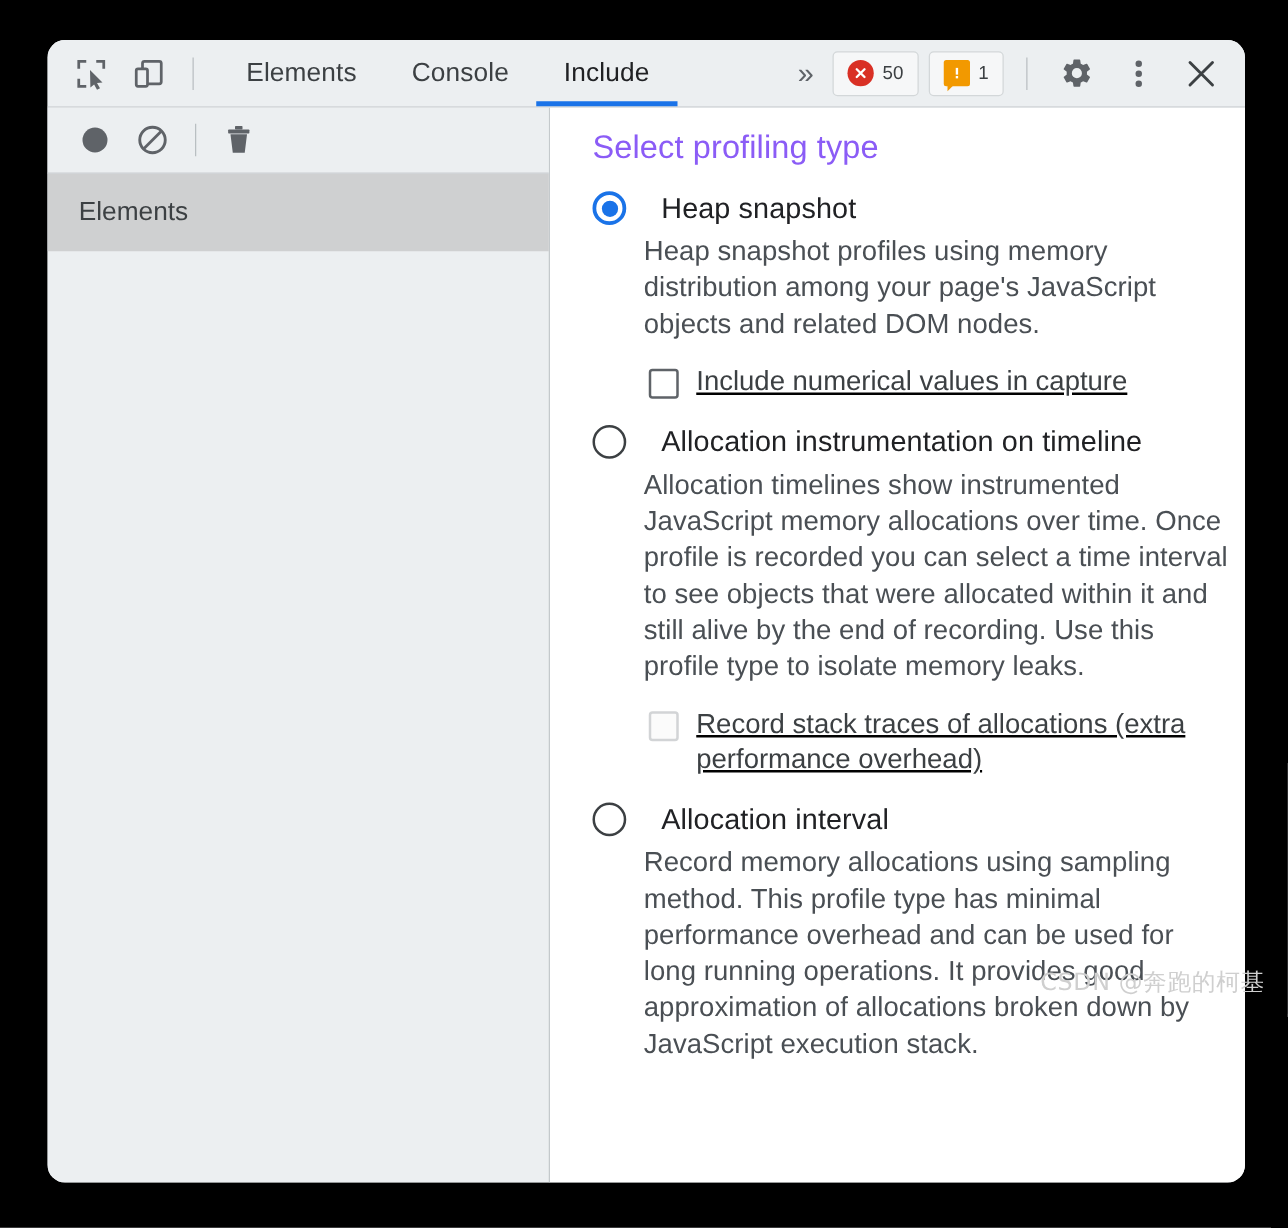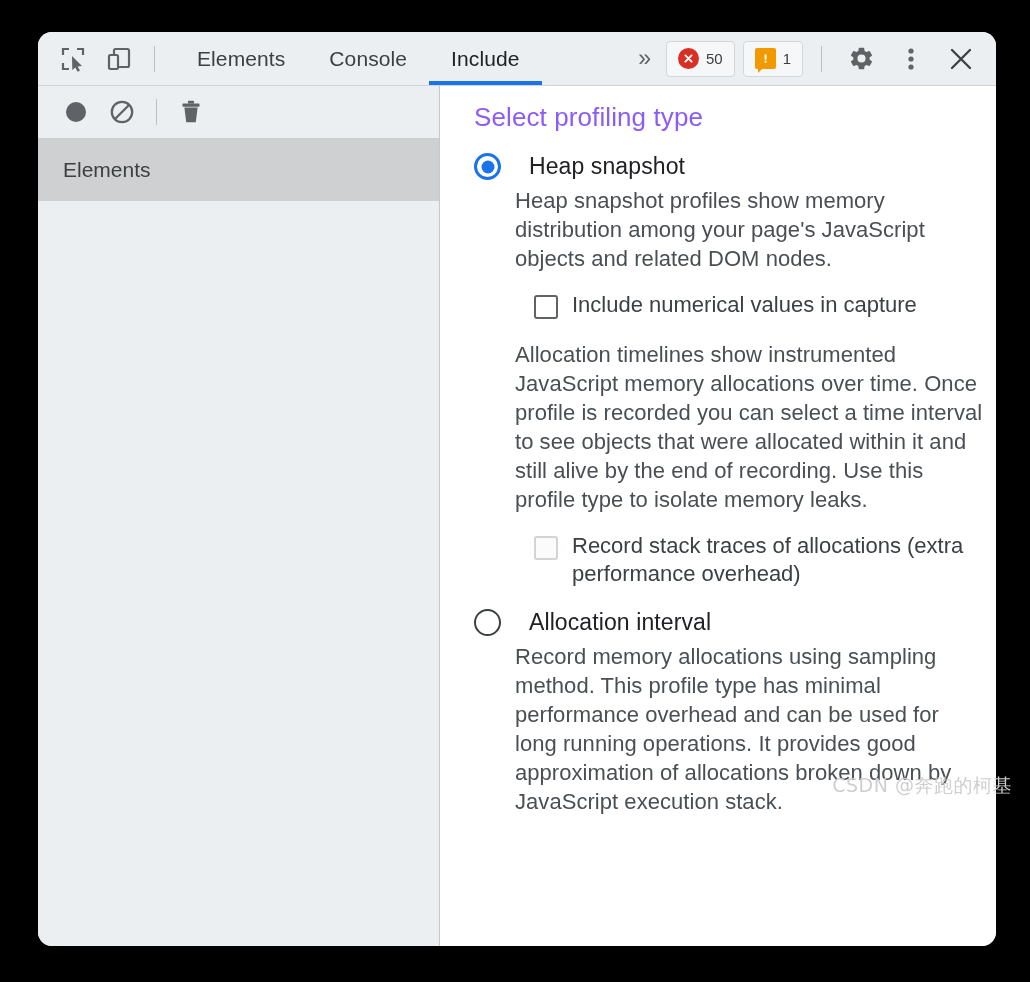--- a/index.html
+++ b/index.html
@@ -252,23 +252,24 @@
     color: #4a4f54;
     max-width: 468px;
     margin-left: 41px;
     letter-spacing: 0.05px;
   }
 
   .sub-check {
     display: flex;
     align-items: flex-start;
     gap: 14px;
-    margin-left: 60px;
+    margin-left: 45px;
     margin-top: 18px;
     margin-bottom: 20px;
+    text-decoration: underline;
   }
 
   .cbox {
     width: 24px; height: 24px;
     border: 2px solid #5f6368;
     border-radius: 3px;
     background: #fff;
     flex: 0 0 24px;
     margin-top: 4px;
   }
@@ -419,28 +420,32 @@
 
       <div class="main">
 
         <div class="panel-title">Select profiling type</div>
 
         <div class="opt">
           <div class="opt-head">
             <span class="radio checked"></span>
             <span class="opt-label">Heap snapshot</span>
           </div>
-          <div class="opt-desc">Heap snapshot profiles show memory distribution among your page's JavaScript objects and related DOM nodes.</div>
+          <div class="opt-desc">Heap snapshot profiles using memory distribution among your page's JavaScript objects and related DOM nodes.</div>
           <div class="sub-check">
             <span class="cbox"></span>
             <span class="cbox-label">Include numerical values in capture</span>
           </div>
         </div>
 
         <div class="opt">
+          <div class="opt-head">
+            <span class="radio"></span>
+            <span class="opt-label">Allocation instrumentation on timeline</span>
+          </div>
           <div class="opt-desc">Allocation timelines show instrumented JavaScript memory allocations over time. Once profile is recorded you can select a time interval to see objects that were allocated within it and still alive by the end of recording. Use this profile type to isolate memory leaks.</div>
           <div class="sub-check">
             <span class="cbox dim"></span>
             <span class="cbox-label dim-txt">Record stack traces of allocations (extra performance overhead)</span>
           </div>
         </div>
 
         <div class="opt">
           <div class="opt-head">
             <span class="radio"></span>

